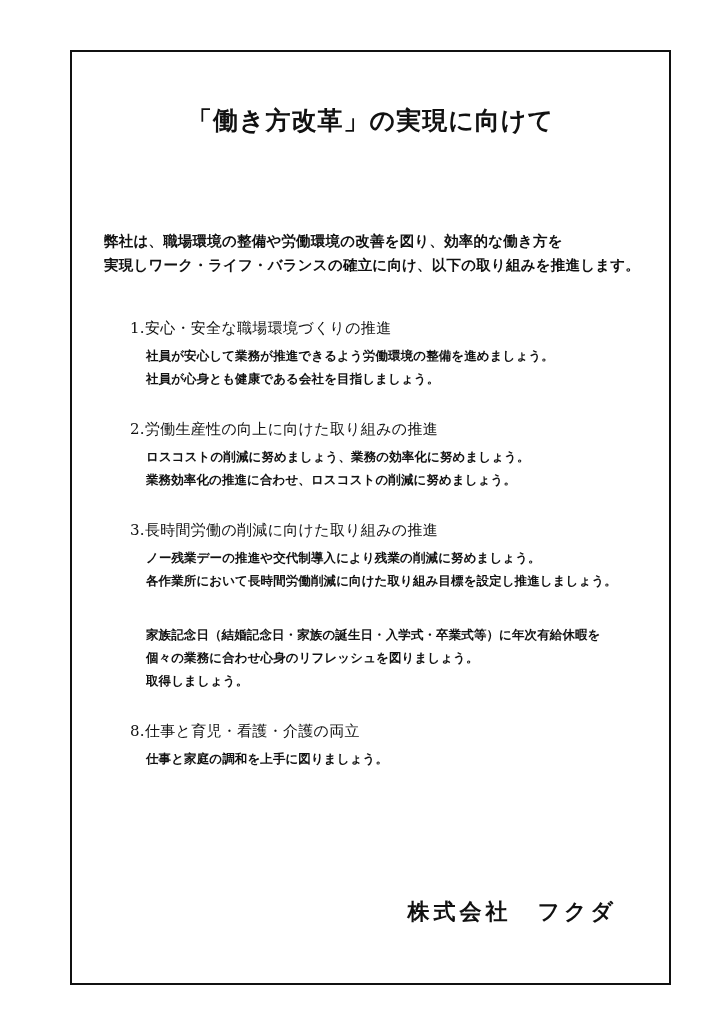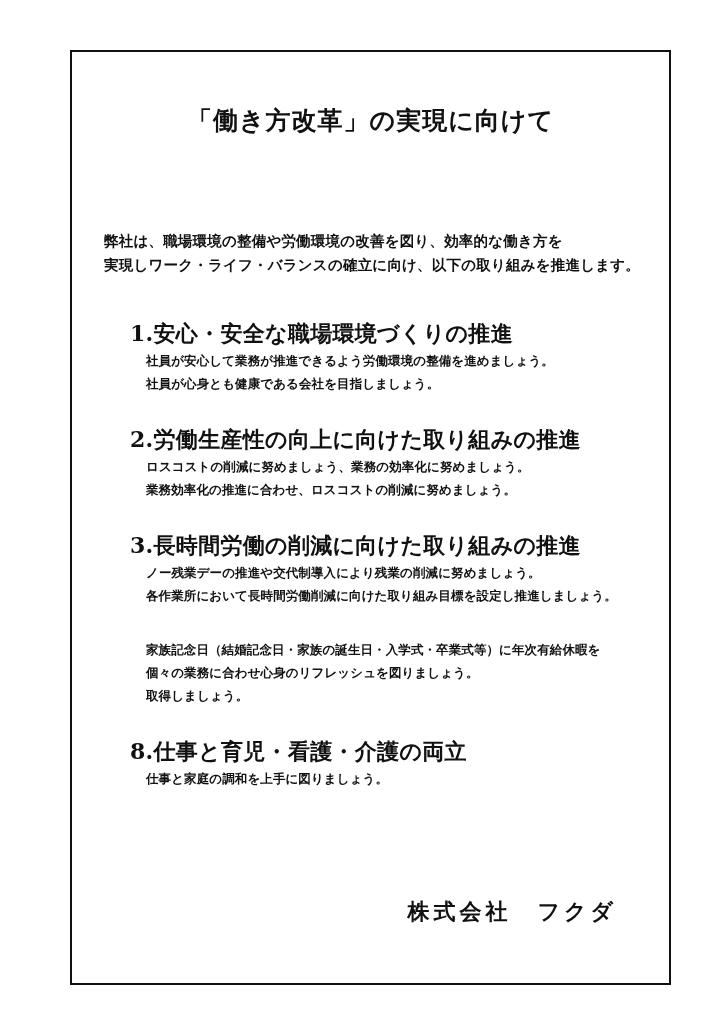--- a/index.html
+++ b/index.html
@@ -50,28 +50,28 @@
     white-space: nowrap;
   }
   .items {
     margin: 42px 0 0 0;
     padding: 0 30px 0 58px;
   }
   .item {
     margin-bottom: 30px;
   }
   .item-heading {
-    font-size: 22px;
-    font-weight: bold;
+    font-size: 15px;
+    font-weight: normal;
     letter-spacing: 0.3px;
     white-space: nowrap;
     margin-top: 6px;
   }
   .item-lines {
-    margin-top: 0;
+    margin-top: 6px;
     padding-left: 16px;
   }
   .item-line {
     font-size: 12.5px;
     font-weight: bold;
     line-height: 1.85;
     letter-spacing: 0.1px;
     white-space: nowrap;
   }
   .company {

